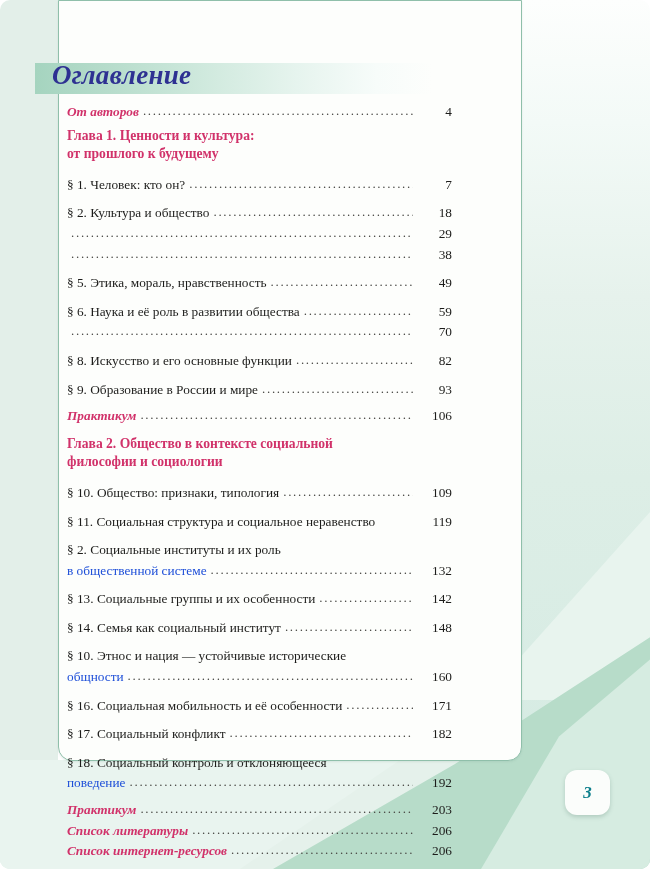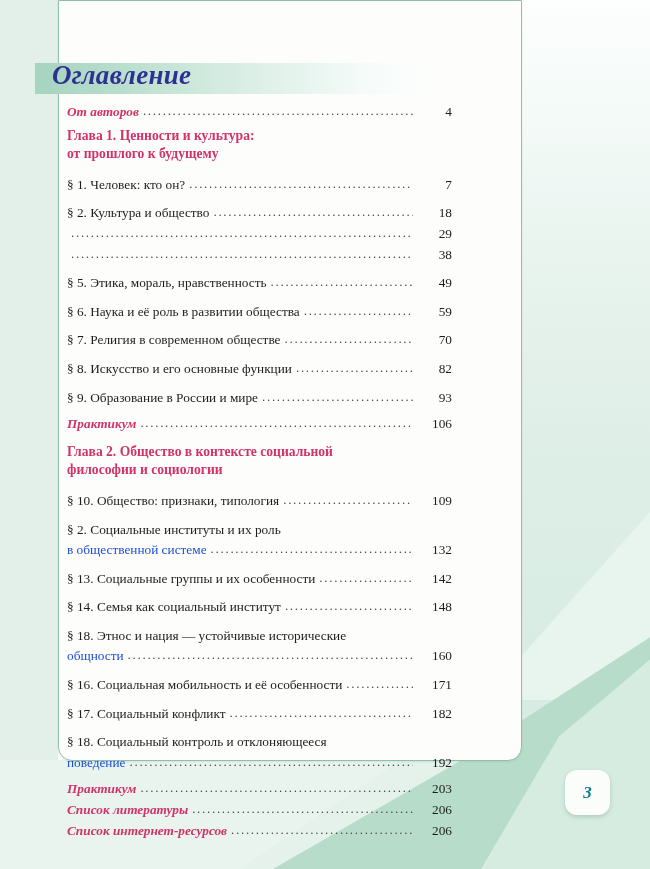--- a/index.html
+++ b/index.html
@@ -15,20 +15,21 @@
     background: #ffffff;
   }
 
   
   .stage {
     position: relative;
     width: 650px;
     height: 869px;
     overflow: hidden;
     background: #ffffff;
+    border-radius: 10px;
   }
 
   
   .bg-left-strip {
     position: absolute;
     left: 0; top: 0;
     width: 58px; height: 869px;
     background: #e3efe9;
   }
 
@@ -277,21 +278,20 @@
       <span class="label">§ 5. Этика, мораль, нравственность</span>
       <span class="dots">................................................................................................</span>
       <span class="num">49</span>
     </div>
     <div class="row section">
       <span class="label">§ 6. Наука и её роль в развитии общества</span>
       <span class="dots">................................................................................................</span>
       <span class="num">59</span>
     </div>
     <div class="row section">
-      <span class="label">§ 7. Религия в современном обществе</span>
       <span class="dots">................................................................................................</span>
       <span class="num">70</span>
     </div>
     <div class="row section">
       <span class="label">§ 8. Искусство и его основные функции</span>
       <span class="dots">................................................................................................</span>
       <span class="num">82</span>
     </div>
     <div class="row section">
       <span class="label">§ 9. Образование в России и мире</span>
@@ -315,20 +315,25 @@
     </div>
 
     <div class="sp-3"></div>
 
     <div class="row section">
       <span class="label">§ 10. Общество: признаки, типология</span>
       <span class="dots">................................................................................................</span>
       <span class="num">109</span>
     </div>
 
+    <div class="row section nodots">
+      <span class="label">§ 11. Социальная структура и социальное неравенство</span>
+      <span class="dots">................................................................................................</span>
+      <span class="num">119</span>
+    </div>
 
     <div class="row section nodots">
       <span class="label">§ 2. Социальные институты и их роль</span>
       <span class="dots">................................................................................................</span>
       <span class="num"></span>
     </div>
     <div class="row cont">
       <span class="label">в общественной системе</span>
       <span class="dots">................................................................................................</span>
       <span class="num">132</span>
@@ -339,21 +344,21 @@
       <span class="dots">................................................................................................</span>
       <span class="num">142</span>
     </div>
     <div class="row section">
       <span class="label">§ 14. Семья как социальный институт</span>
       <span class="dots">................................................................................................</span>
       <span class="num">148</span>
     </div>
 
     <div class="row section nodots">
-      <span class="label">§ 18. Этнос и нация — устойчивые исторические</span>
+      <span class="label">§ 10. Этнос и нация — устойчивые исторические</span>
       <span class="dots">................................................................................................</span>
       <span class="num"></span>
     </div>
     <div class="row cont">
       <span class="label">общности</span>
       <span class="dots">................................................................................................</span>
       <span class="num">160</span>
     </div>
 
     <div class="row section">

